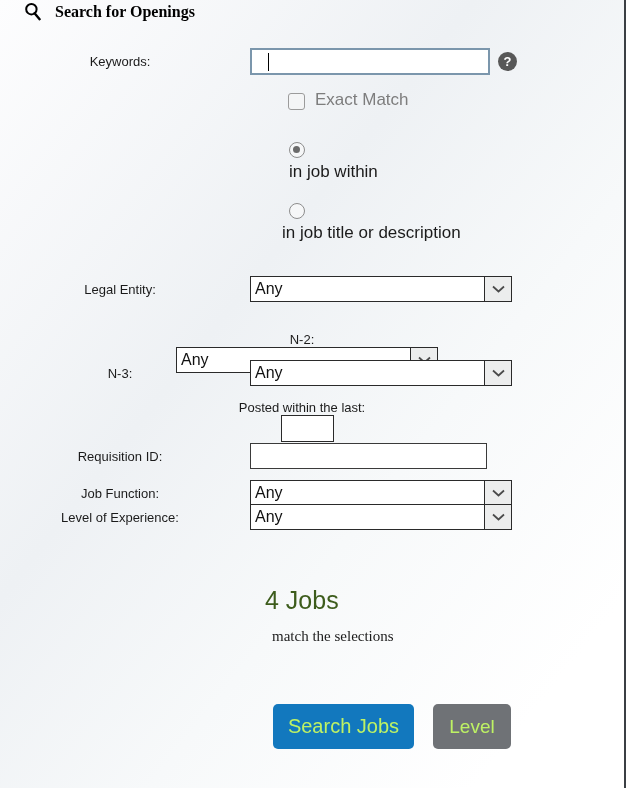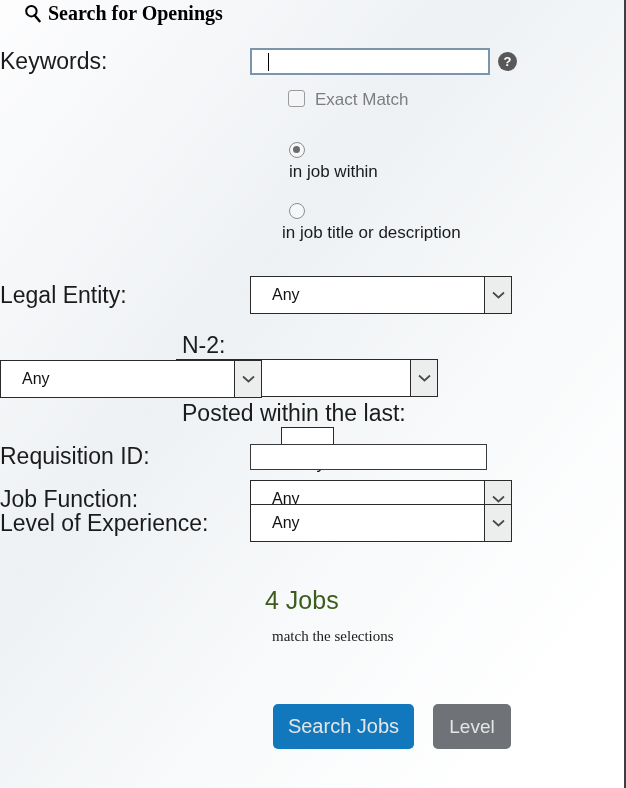--- a/index.html
+++ b/index.html
@@ -25,24 +25,24 @@
     border-right: 2px solid #3b3f44;
   }
 
   
   .panel-title {
     position: absolute;
     left: 24px;
     top: 2px;
     display: flex;
     align-items: center;
-    gap: 7px;
+    gap: 14px;
     font-family: "Liberation Serif", serif;
     font-weight: bold;
-    font-size: 20px;
+    font-size: 16px;
     color: #000000;
     white-space: nowrap;
   }
   .search-glyph {
     display: inline-block;
     width: 17px;
     height: 19px;
     position: relative;
   }
   .search-glyph svg { display: block; }
@@ -50,24 +50,24 @@
   
   .row {
     position: absolute;
     display: flex;
     align-items: center;
     left: 0;
     width: 614px;
   }
   .field-label {
     width: 250px;
-    text-align: left;
+    text-align: center;
     padding-right: 10px;
     box-sizing: border-box;
-    font-size: 23px;
+    font-size: 13px;
     color: #1b1b1b;
     white-space: nowrap;
   }
 
   
   .kw-input {
     box-sizing: border-box;
     width: 240px;
     height: 27px;
     background: #ffffff;
@@ -103,21 +103,21 @@
     cursor: pointer;
     user-select: none;
   }
 
   
   .cb-wrap {
     position: absolute;
     left: 288px;
     top: 90px;
     display: flex;
-    align-items: flex-start;
+    align-items: flex-end;
     gap: 10px;
   }
   .checkbox {
     width: 17px;
     height: 17px;
     box-sizing: border-box;
     border: 1.5px solid #9b9b9b;
     border-radius: 3px;
     background: #f4f5f6;
   }
@@ -155,27 +155,26 @@
     font-size: 17px;
     color: #1b1b1b;
     margin-top: 4px;
     white-space: nowrap;
   }
 
   
   .select {
     box-sizing: border-box;
     width: 262px;
-    height: 38px;
+    height: 26px;
     border: 1px solid #2a2a2a;
     background: #ffffff;
     display: flex;
     align-items: stretch;
     font-size: 16px;
-    padding-left: 17px;
   }
   .select .value {
     flex: 1;
     display: flex;
     align-items: center;
     padding-left: 4px;
     color: #111;
     white-space: nowrap;
     overflow: hidden;
   }
@@ -242,21 +241,21 @@
     position: absolute;
     left: 273px;
     top: 704px;
     display: flex;
     align-items: flex-start;
     gap: 19px;
   }
   .btn {
     border: none;
     border-radius: 5px;
-    color: #e5e5e5;
+    color: #bef264;
     font-family: "Liberation Sans", sans-serif;
     cursor: pointer;
     padding: 0;
     text-align: center;
   }
   .btn-primary {
     background: #1278be;
     width: 141px;
     height: 45px;
     font-size: 20px;
@@ -324,20 +323,21 @@
       <span class="value">Any</span>
       <span class="arrow">
         <svg width="13" height="8" viewBox="0 0 13 8">
             <polyline points="1,1.5 6.5,6.5 12,1.5" fill="none" stroke="#4a4a4a" stroke-width="1.7"></polyline>
           </svg>
       </span>
     </div>
   </div>
 
   <div class="row" style="top:360px;">
+    <span class="field-label">N-3:</span>
     <div class="select">
       <span class="value">Any</span>
       <span class="arrow">
         <svg width="13" height="8" viewBox="0 0 13 8">
             <polyline points="1,1.5 6.5,6.5 12,1.5" fill="none" stroke="#4a4a4a" stroke-width="1.7"></polyline>
           </svg>
       </span>
     </div>
   </div>
 

